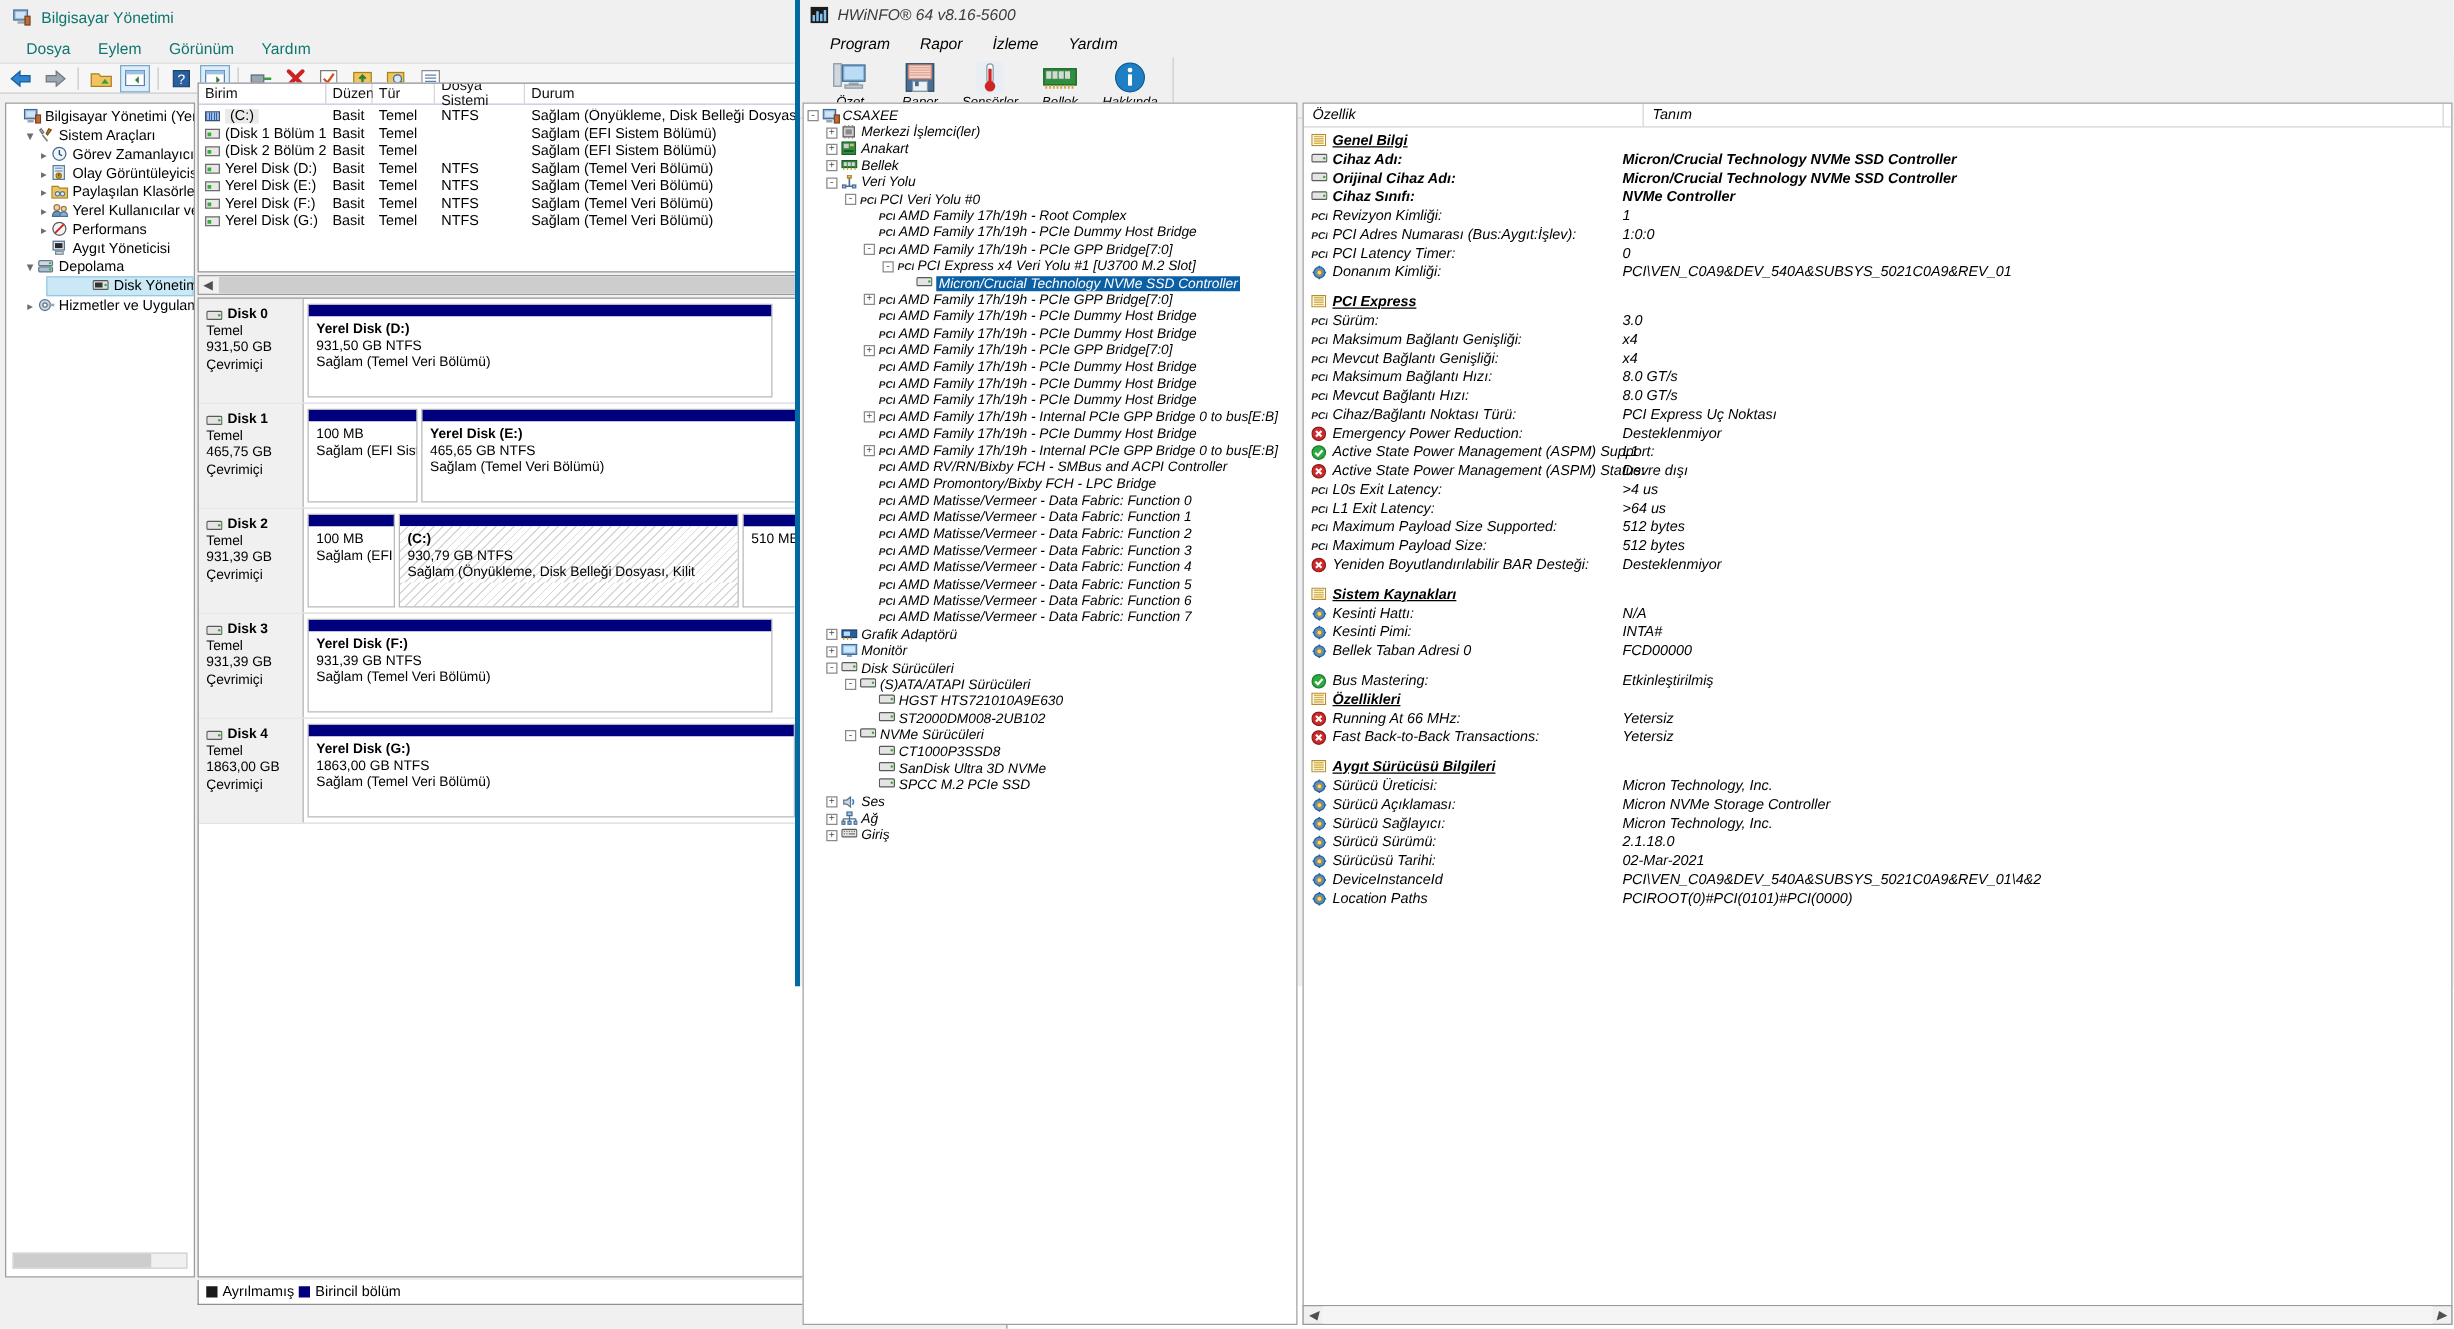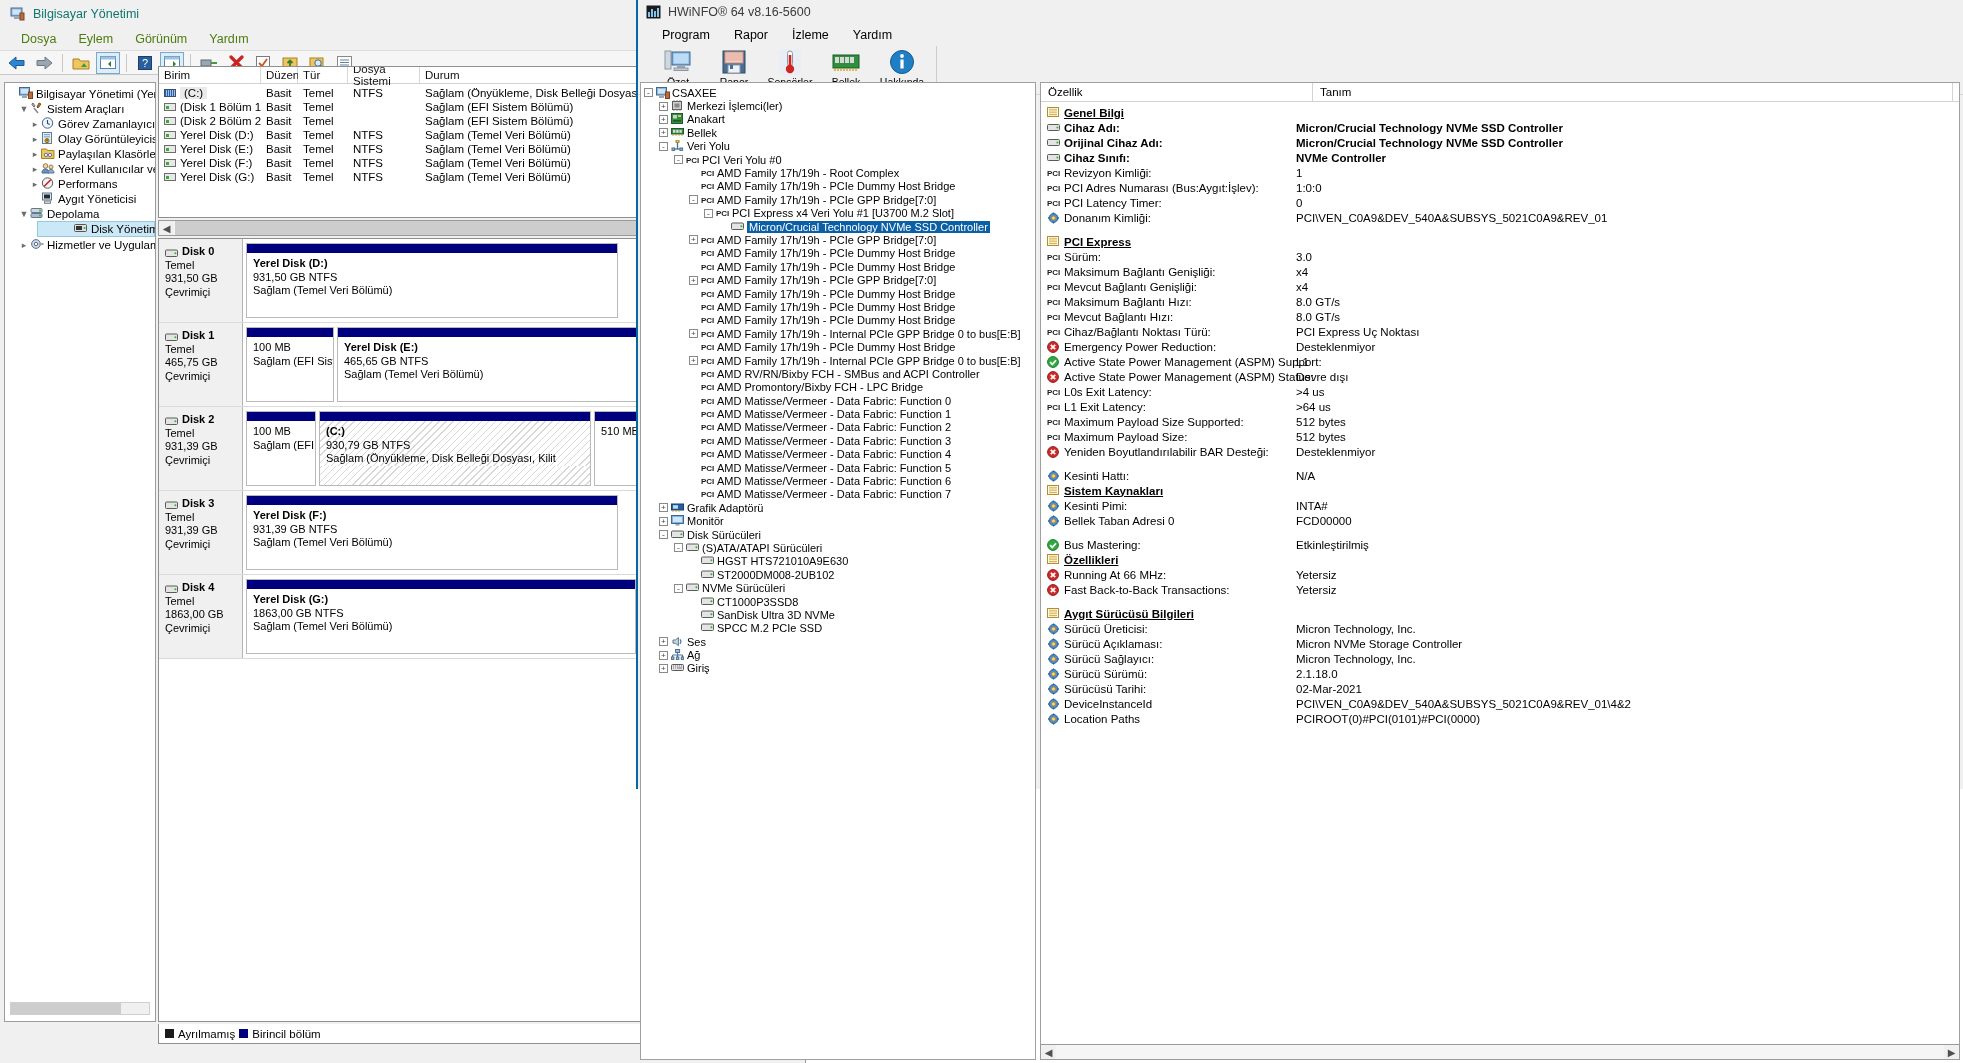--- a/index.html
+++ b/index.html
@@ -21,21 +21,21 @@
     border-right:1px solid #9a9a9a;
   }
   #cmTitle {
     height:27px; background:#f0f0f0; display:flex; align-items:center;
     padding-left:10px; gap:8px;
   }
   #cmTitle .tText { font-size:12.5px; color:#0f766e; }
   .miniIcon { width:15px; height:14px; position:relative; flex:0 0 auto; }
 
   #cmMenu { height:23px; display:flex; align-items:center; padding-left:10px; gap:0; }
-  #cmMenu .mi { padding:2px 11px; font-size:12.5px; color:#4d7c0f; }
+  #cmMenu .mi { padding:2px 11px; font-size:12.5px; color:#0f766e; }
 
   #cmToolbar {
     height:25px; border-top:1px solid #dcdcdc; border-bottom:1px solid #c9c9c9;
     display:flex; align-items:center; gap:3px; padding-left:5px;
     background:#f6f6f6;
   }
   .tbBtn { width:24px; height:22px; display:flex; align-items:center; justify-content:center; position:relative; }
   .tbBtn.sel { background:#dceefb; border:1px solid #7ea6c8; }
   .tbSep { width:1px; height:18px; background:#c8c8c8; margin:0 3px; }
 
@@ -106,21 +106,21 @@
     position:absolute; left:158px; top:1024px; width:640px; height:20px;
     border:1px solid #8f8f8f; border-top:none; background:#fff;
     display:flex; align-items:center; gap:4px; padding-left:6px; font-size:11.5px;
   }
   .lgSw { width:9px; height:9px; display:inline-block; margin-right:4px; }
   .lgItem { display:flex; align-items:center; }
 
   
   #hwWin {
     position:absolute; left:636px; top:0; width:1327px; height:789px;
-    background:#f0f0f0; border-left:2px solid #0369a1;
+    background:#f0f0f0; border-left:4px solid #0369a1;font-style:italic;
   }
   #hwTitle { height:24px; display:flex; align-items:center; padding-left:8px; gap:7px; }
   #hwTitle .tText { font-size:12.5px; color:#3b3b3b; }
   #hwMenu { height:22px; display:flex; align-items:center; padding-left:12px; }
   #hwMenu .mi { padding:2px 12px; font-size:12.5px; }
   #hwToolbar {
     height:49px; display:flex; align-items:flex-start; padding-left:12px;
     border-bottom:1px solid #d6d6d6; background:#f0f0f0;
   }
   .hwTb { width:56px; text-align:center; font-size:10.5px; padding-top:1px; }
@@ -1223,36 +1223,36 @@
         </div>
         <div class="drow">
           <span class="dico"><svg width="12" height="12" viewBox="0 0 12 12">
               <circle cx="6" cy="6" r="5.4" fill="#cf2b2b" stroke="#8e1b1b"></circle>
               <path d="M3.8 3.8 L8.2 8.2 M8.2 3.8 L3.8 8.2" stroke="#fff" stroke-width="1.7"></path>
             </svg></span>
           <span class="dlab">Yeniden Boyutlandırılabilir BAR Desteği:</span>
           <span class="dval">Desteklenmiyor</span>
         </div>
         <div class="drow spacer"></div>
+        <div class="drow sect">
+          <span class="dico"><svg width="12" height="10" viewBox="0 0 12 10">
+              <rect x="0.5" y="0.5" width="11" height="9" fill="#fff" stroke="#b58e2a"></rect>
+              <path d="M2 2.2 h8 M2 4 h8 M2 5.8 h8 M2 7.6 h8" stroke="#d8b44a" stroke-width="1.1"></path>
+            </svg></span>
+          <span class="dlab">Sistem Kaynakları</span>
+          <span class="dval"></span>
+        </div>
         <div class="drow">
           <span class="dico"><svg width="13" height="12" viewBox="0 0 13 12">
               <circle cx="6.5" cy="6" r="4.4" fill="#4a8ed6" stroke="#2a5f96"></circle>
               <circle cx="6.5" cy="6" r="2" fill="#ffd37a" stroke="#b58e2a"></circle>
               <path d="M6.5 0.6 V2 M6.5 10 V11.4 M1.1 6 H2.5 M10.5 6 H11.9" stroke="#2a5f96" stroke-width="1.3"></path>
             </svg></span>
           <span class="dlab">Kesinti Hattı:</span>
           <span class="dval">N/A</span>
-        </div>
-        <div class="drow sect">
-          <span class="dico"><svg width="12" height="10" viewBox="0 0 12 10">
-              <rect x="0.5" y="0.5" width="11" height="9" fill="#fff" stroke="#b58e2a"></rect>
-              <path d="M2 2.2 h8 M2 4 h8 M2 5.8 h8 M2 7.6 h8" stroke="#d8b44a" stroke-width="1.1"></path>
-            </svg></span>
-          <span class="dlab">Sistem Kaynakları</span>
-          <span class="dval"></span>
         </div>
         <div class="drow">
           <span class="dico"><svg width="13" height="12" viewBox="0 0 13 12">
               <circle cx="6.5" cy="6" r="4.4" fill="#4a8ed6" stroke="#2a5f96"></circle>
               <circle cx="6.5" cy="6" r="2" fill="#ffd37a" stroke="#b58e2a"></circle>
               <path d="M6.5 0.6 V2 M6.5 10 V11.4 M1.1 6 H2.5 M10.5 6 H11.9" stroke="#2a5f96" stroke-width="1.3"></path>
             </svg></span>
           <span class="dlab">Kesinti Pimi:</span>
           <span class="dval">INTA#</span>
         </div>

